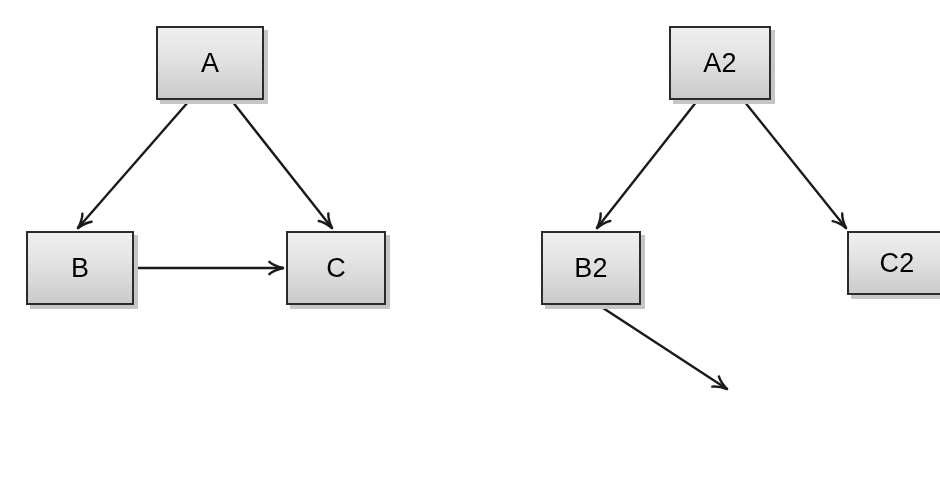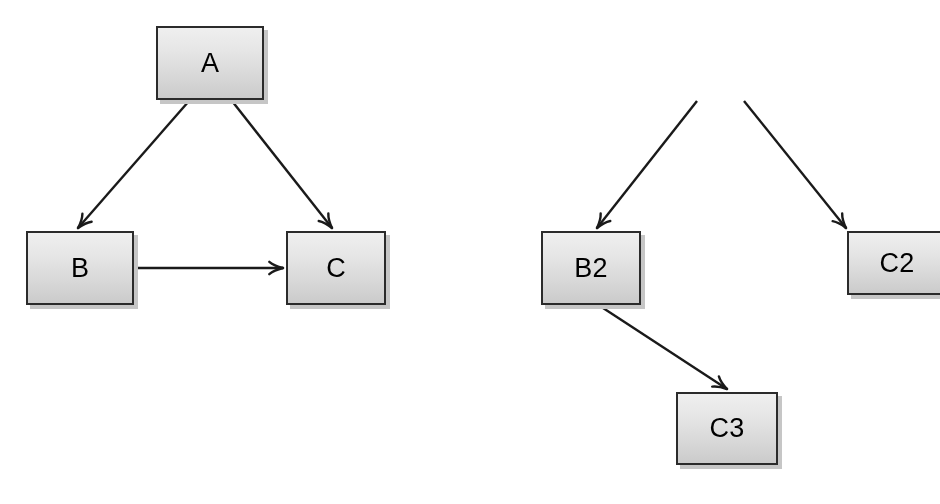--- a/index.html
+++ b/index.html
@@ -88,23 +88,23 @@
   <div class="node" style="left: 156px; top: 26px; width: 108px; height: 74px;">
     <span class="node-label">A</span>
   </div>
   <div class="node" style="left: 26px; top: 231px; width: 108px; height: 74px;">
     <span class="node-label">B</span>
   </div>
   <div class="node" style="left: 286px; top: 231px; width: 100px; height: 74px;">
     <span class="node-label">C</span>
   </div>
 
+  <div class="node" style="left: 669px; top: 26px; width: 102px; height: 74px;">
+    <span class="node-label">A2</span>
+  </div>
   <div class="node" style="left: 541px; top: 231px; width: 100px; height: 74px;">
     <span class="node-label">B2</span>
   </div>
   <div class="node" style="left: 847px; top: 231px; width: 100px; height: 64px; align-items: center;">
     <span class="node-label">C2</span>
   </div>
-  <div class="node" style="left: 676px; top: 392px; width: 102px; height: 73px;">
-    <span class="node-label">C3</span>
-  </div>
 
 </div>
 
 </body></html>

